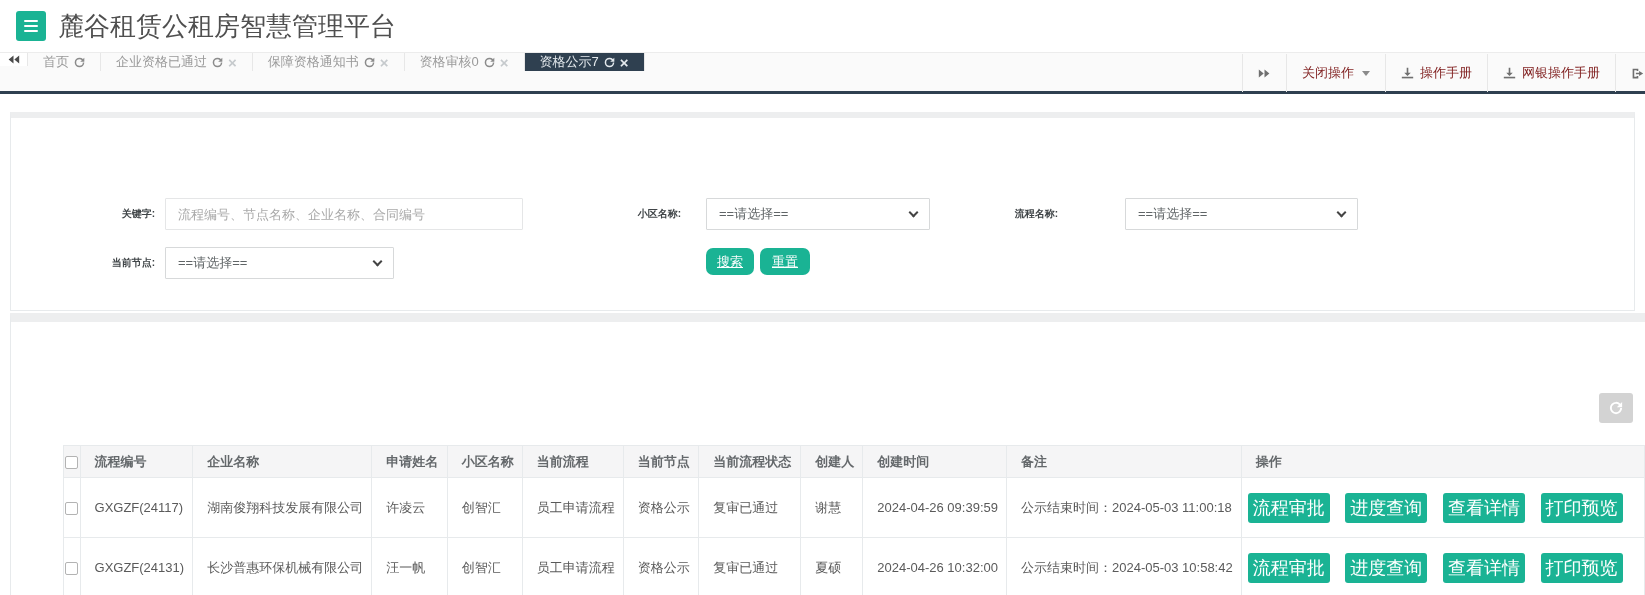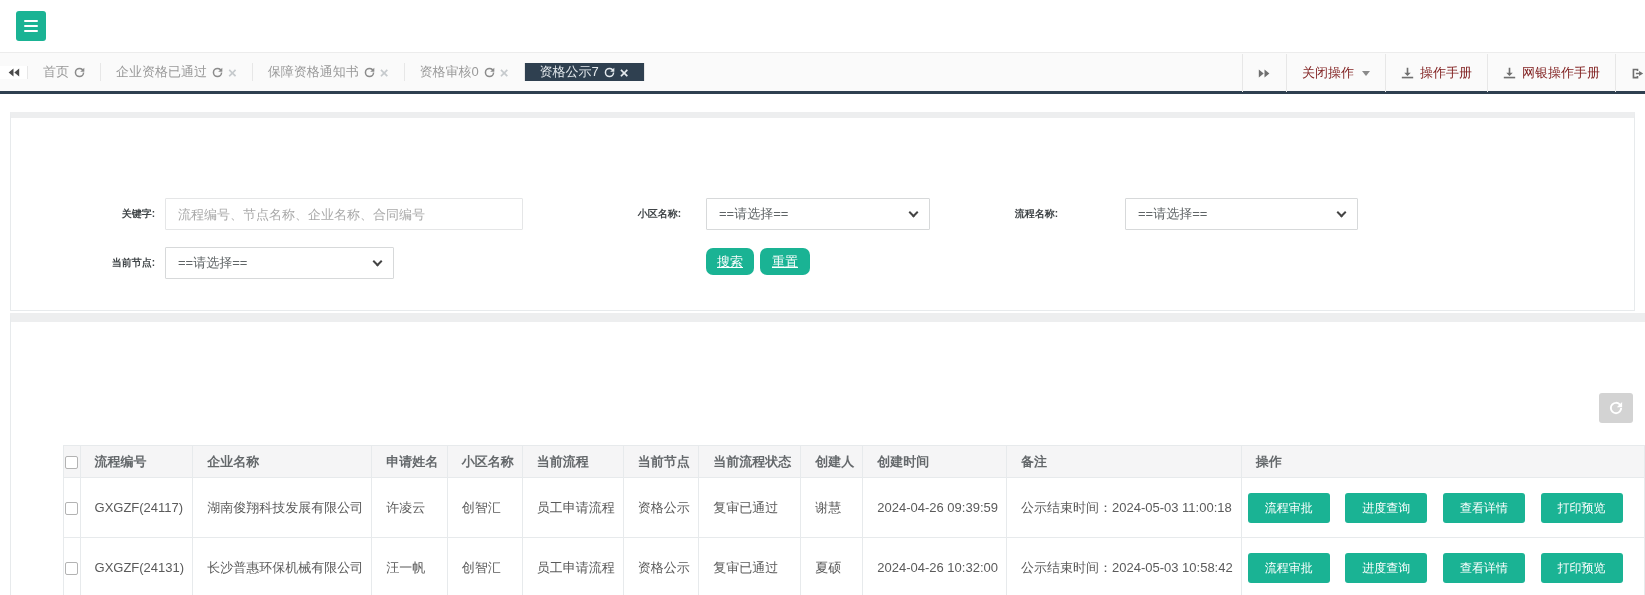--- a/index.html
+++ b/index.html
@@ -14,21 +14,21 @@
   .app-header { position:absolute; top:0; left:0; right:0; height:52px; background:#fff; }
   .menu-btn { position:absolute; left:16px; top:11px; width:30px; height:30px;
     background:#1ab394; border-radius:3px; cursor:pointer; }
   .menu-btn .bar { position:absolute; left:8px; right:8px; height:2px; background:#fff; border-radius:1px; }
   .menu-btn .bar:nth-child(1){ top:9px; } .menu-btn .bar:nth-child(2){ top:14px; } .menu-btn .bar:nth-child(3){ top:19px; }
   .app-title { position:absolute; left:58px; top:9px; font-size:26px; color:#4f4f4f; white-space:nowrap; }
 
   
   .tabbar { position:absolute; top:52px; left:0; right:0; height:42px;
     background:#fafafa; border-top:1px solid #ececec; border-bottom:3px solid #2f4050;
-    display:flex; align-items:center; }
+    display:flex; align-items:flex-start; }
   .tab-scroll { width:28px; display:flex; align-items:center; justify-content:center;
     border-right:1px solid #e7e7e7; color:#555; cursor:pointer; background:#fff; }
   .tab { display:flex; align-items:center; gap:5px; padding:0 15px;
     border-right:1px solid #e7e7e7; font-size:13px; color:#999; cursor:pointer; white-space:nowrap; }
   .tab .ticon { width:11px; height:11px; fill:#8b8b8b; }
   .tab .tclose { font-size:15px; line-height:11px; color:#c6cacd; font-weight:bold; }
   .tab.active { background:#2f4050; color:#e4e9ed; }
   .tab.active .ticon { fill:#e4e9ed; }
   .tab.active .tclose { color:#e4e9ed; }
   .tab-controls { position:absolute; right:-14px; top:1px; height:38px; display:flex; align-items:stretch; }
@@ -70,32 +70,33 @@
     table-layout:fixed; font-size:13px; color:#5a5a5a; background:#fff; }
   .todo-table th, .todo-table td { border:1px solid #e7eaec; padding:0 8px 0 14px;
     text-align:left; overflow:hidden; white-space:nowrap; }
   .todo-table thead th { background:#f5f5f6; font-weight:bold; color:#64686b; height:32px; font-size:13px; }
   .todo-table tbody td { height:60px; }
   .col-cb { text-align:center !important; padding:0 !important; }
   .cbx { display:inline-block; width:13px; height:13px; border:1px solid #b3b3b3;
     border-radius:2px; background:#fff; vertical-align:middle; cursor:pointer; }
   td.actions { padding-left:6px !important; }
   .act-btn { display:inline-block; width:82px; height:30px; line-height:30px; text-align:center;
-    background:#1ab394; color:#fff; font-size:12px; border:none; border-radius:3px;
+    background:#1ab394; color:#fff; font-size:18px; border:none; border-radius:3px;
     margin-right:12px; cursor:pointer; font-family:"Liberation Sans",sans-serif; padding:0; }
 </style>
 </head>
 <body>
 
 <div class="app-header">
   <div class="menu-btn">
     <div class="bar"></div>
       <div class="bar"></div>
       <div class="bar"></div>
   </div>
+  <div class="app-title">麓谷租赁公租房智慧管理平台</div>
 </div>
 
 <div class="tabbar">
   <div class="tab-scroll">
     <svg width="13" height="13" viewBox="0 0 16 16" fill="#4a4a4a">
         <path d="M8 3v10L2 8zM15 3v10L9 8z"></path>
       </svg>
   </div>
 
   <div class="tab">

